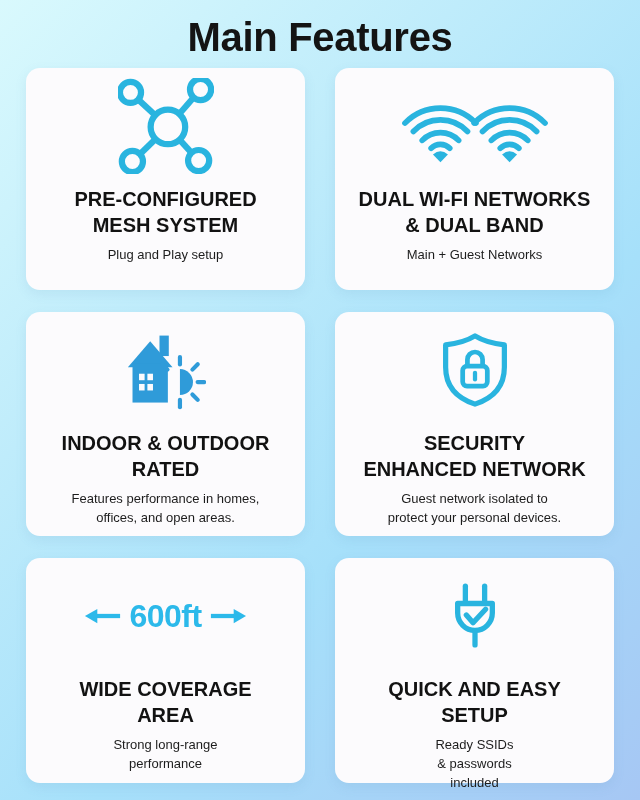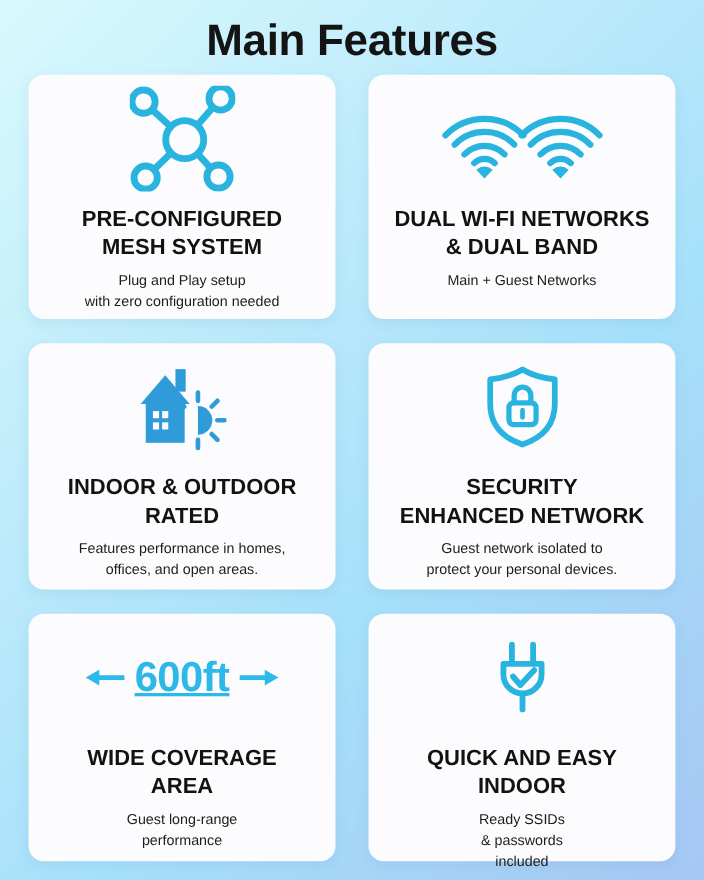--- a/index.html
+++ b/index.html
@@ -37,21 +37,21 @@
   .icon-wifi{margin-top:10px;}
   .card-title{
     margin:2px 0 0 0;font-size:20px;font-weight:700;color:#121212;line-height:26px;
   }
   .card-sub{
     margin:7px 0 0 0;font-size:13px;font-weight:400;color:#1D1D1D;line-height:19px;
   }
   .line{display:block;}
   .range-row{display:flex;align-items:center;justify-content:center;gap:7px;}
   .range-text{
-    color:#2CB9EA;font-size:38px;font-weight:700;letter-spacing:-0.5px;line-height:1;text-decoration:underline;
+    color:#2CB9EA;font-size:32px;font-weight:700;letter-spacing:-0.5px;line-height:1;
   }
 </style>
 </head>
 <body>
 
 <header class="header">
   <h1 class="page-title">Main Features</h1>
 </header>
 
 <main class="grid">
@@ -71,21 +71,20 @@
           <circle cx="84" cy="86" r="11" fill="#FCFBFD"></circle>
         </g>
       </svg>
     </div>
     <h2 class="card-title">
       <span class="line">PRE-CONFIGURED</span>
       <span class="line">MESH SYSTEM</span>
     </h2>
     <p class="card-sub">
       <span class="line">Plug and Play setup</span>
-      <span class="line">with zero configuration needed</span>
     </p>
   </section>
 
   <section class="card">
     <div class="icon-box">
       <svg class="icon-wifi" width="160" height="71" viewBox="0 0 170 76" fill="none">
         <g stroke="#29B4DF" stroke-width="6" stroke-linecap="round">
           <path d="M10,29 A53,53 0 0 1 86,29"></path>
           <path d="M19,38 A40,40 0 0 1 77,38"></path>
           <path d="M28.5,47.5 A27,27 0 0 1 67.5,47.5"></path>
@@ -174,40 +173,40 @@
           <line x1="2" y1="9" x2="28" y2="9" stroke="#2CB9EA" stroke-width="4.5"></line>
           <polygon points="26,1.5 39,9 26,16.5" fill="#2CB9EA"></polygon>
         </svg>
       </div>
     </div>
     <h2 class="card-title">
       <span class="line">WIDE COVERAGE</span>
       <span class="line">AREA</span>
     </h2>
     <p class="card-sub">
-      <span class="line">Guest long-range</span>
+      <span class="line">Strong long-range</span>
       <span class="line">performance</span>
     </p>
   </section>
 
   <section class="card">
     <div class="icon-box">
       <svg width="52" height="76" viewBox="0 0 54 68" fill="none">
         <g stroke="#29B4DF" stroke-width="5.5" stroke-linecap="round" stroke-linejoin="round">
           <line x1="17" y1="3" x2="17" y2="19"></line>
           <line x1="37" y1="3" x2="37" y2="19"></line>
           <path d="M9,21 L45,21 L45,31 A18,18 0 0 1 9,31 Z"></path>
           <path d="M18,33 l7,8 l13,-14"></path>
           <line x1="27" y1="50" x2="27" y2="64"></line>
         </g>
       </svg>
     </div>
     <h2 class="card-title">
       <span class="line">QUICK AND EASY</span>
-      <span class="line">INDOOR</span>
+      <span class="line">SETUP</span>
     </h2>
     <p class="card-sub">
       <span class="line">Ready SSIDs</span>
       <span class="line">&amp; passwords</span>
       <span class="line">included</span>
     </p>
   </section>
 
 </main>
 

